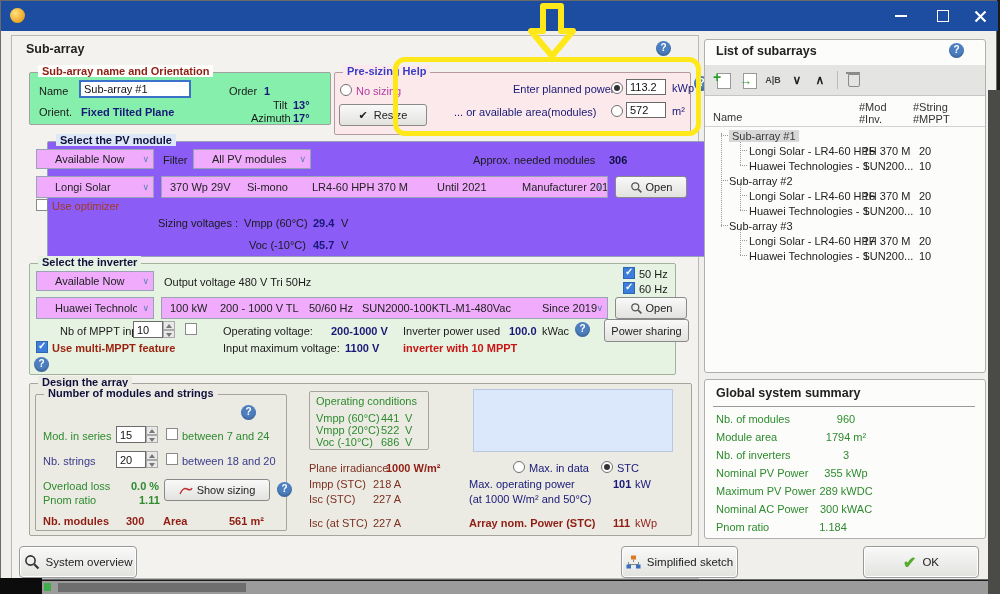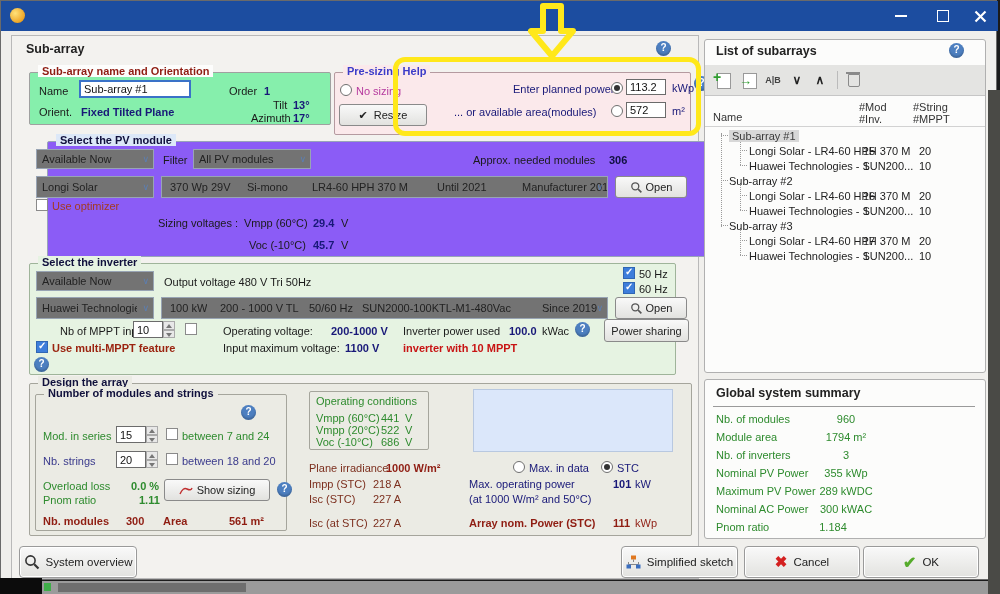--- a/index.html
+++ b/index.html
@@ -31,22 +31,22 @@
   .panel{position:absolute;background:#f3f2ef;border:1px solid #b9b9b9;box-sizing:border-box;}
   .rpanel{position:absolute;background:#fcfcfb;border:1px solid #b0b0b0;border-radius:3px;box-sizing:border-box;}
 
   .sec{position:absolute;border:1px solid #a0a0a0;border-radius:2px;box-sizing:border-box;}
   .legend{position:absolute;top:-8px;left:8px;padding:0 4px;font-size:11px;font-weight:700;white-space:nowrap;}
 
   .inp{position:absolute;border:1px solid #6b6b6b;background:#fff;font-size:11px;
        font-family:"Liberation Sans",sans-serif;padding:0 3px;box-sizing:border-box;color:#111;}
   .inp-hl{border:2px solid #3a72c8;}
 
-  .dd{position:absolute;background:#737373;border:1px solid #98a4b4;box-sizing:border-box;
-      display:flex;align-items:center;font-size:11px;color:#222;padding:0 16px 0 5px;cursor:pointer;overflow:hidden;}
+  .dd{position:absolute;background:#f0abfc;border:1px solid #98a4b4;box-sizing:border-box;
+      display:flex;align-items:center;font-size:11px;color:#222;padding:0 16px 0 18px;cursor:pointer;overflow:hidden;}
   .dd::after{content:"\2228";position:absolute;right:4px;top:50%;transform:translateY(-54%);
              font-size:9px;color:#5b7fb4;}
   .dd .part{white-space:nowrap;overflow:hidden;}
 
   .btn{position:absolute;background:linear-gradient(#f9f9f9,#e2e2df);border:1px solid #8a8a8a;border-radius:3px;
        display:flex;align-items:center;justify-content:center;gap:6px;font-size:11px;color:#222;cursor:pointer;box-sizing:border-box;}
   .btn-big{border-radius:4px;border:1px solid #9a9a9a;box-shadow:inset 0 0 0 1px #fff;font-size:11.5px;}
 
   .cb{position:absolute;width:12px;height:12px;border:1px solid #8a8a8a;background:#fff;box-sizing:border-box;cursor:pointer;}
   .cb.on{background:#3d7edb;border-color:#2f66b4;}
@@ -427,24 +427,20 @@
         <rect x="5" y="0.5" width="5" height="4" fill="#e07820"></rect>
         <line x1="7.5" y1="4.5" x2="7.5" y2="7" stroke="#888" stroke-width="1"></line>
         <line x1="2.5" y1="9.5" x2="12.5" y2="9.5" stroke="#888" stroke-width="1"></line>
         <line x1="2.5" y1="7" x2="2.5" y2="9.5" stroke="#888" stroke-width="1"></line>
         <line x1="12.5" y1="7" x2="12.5" y2="9.5" stroke="#888" stroke-width="1"></line>
         <rect x="0.5" y="9.5" width="4.5" height="4" fill="#3a6ebf"></rect>
         <rect x="10" y="9.5" width="4.5" height="4" fill="#3a6ebf"></rect>
       </svg>
       <span>Simplified sketch</span>
     </div>
-    <div class="btn btn-big" style="left:743px;top:545px;width:116px;height:32px;">
-      <span class="glyph-x"></span>
-      <span>Cancel</span>
-    </div>
     <div class="btn btn-big" style="left:862px;top:545px;width:116px;height:32px;">
       <span class="glyph-okcheck"></span>
       <span>OK</span>
     </div>
 
   </div>
 
   <div class="ylw-box"></div>
   <svg class="ylw-arrow" width="50" height="58" viewBox="0 0 50 58">
     <path d="M16,3 L34,3 L34,28 L46,28 L25,53 L4,28 L16,28 Z" fill="none" stroke="#ffe81a" stroke-width="6" stroke-linejoin="round"></path>

